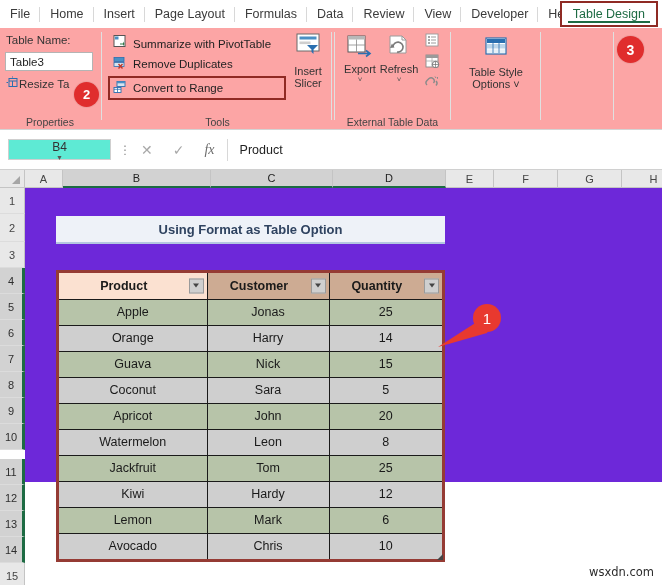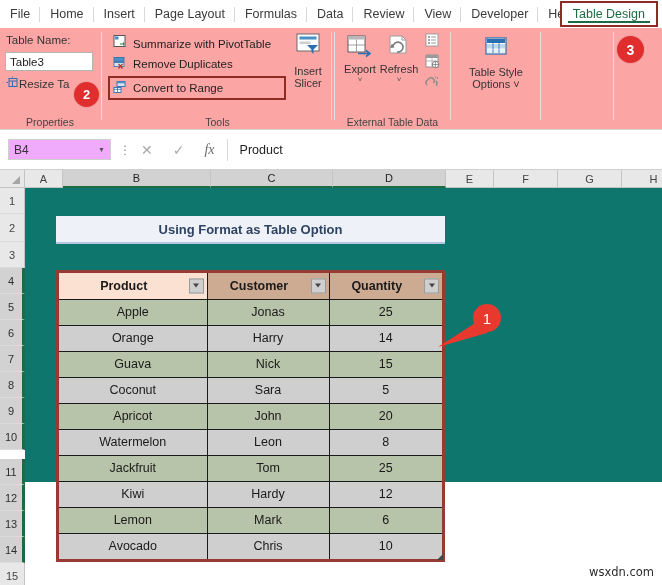--- a/index.html
+++ b/index.html
@@ -108,23 +108,23 @@
   .chev { font-size:8px; color:#555; display:block; line-height:9px; }
 
   
   .fbar {
     position:absolute; left:0; top:130px; width:662px; height:40px;
     background:#ffffff; border-bottom:1px solid #d0d0d0;
     display:flex; align-items:center;
   }
   .namebox {
     margin-left:8px; width:103px; height:21px;
-    border:1px solid #cfcfcf; background:#f0abfc;
+    border:1px solid #cfcfcf; background:#5eead4;
     display:flex; align-items:center; justify-content:space-between;
-    padding:0 5px; font-size:12px; color:#333;
+    padding:0 5px; font-size:12px; color:#333;flex-direction:column;
   }
   .namebox .nb-chev { font-size:7px; color:#555; }
   .fb-dots { margin:0 10px 0 8px; color:#909090; font-size:12px; letter-spacing:0; line-height:8px;}
   .fb-btns { display:flex; align-items:center; gap:20px; color:#a8a8a8; font-size:14px; }
   .fb-fx { font-style:italic; font-family:"Liberation Serif", serif; color:#6d6d6d; font-size:14px; }
   .fb-sep { width:1px; height:22px; background:#d8d8d8; margin:0 12px; }
   .fb-content { font-size:12.5px; color:#222; }
 
   
   .grid-wrap { position:absolute; left:0; top:170px; width:662px; height:415px; background:#fff; }
@@ -149,21 +149,21 @@
 
   .rowhdr { position:absolute; left:0; top:18px; width:25px; }
   .rhcell {
     position:relative; width:25px;
     background:#e8e8e8; border-right:1px solid #c4c4c4; border-bottom:1px solid #dcdcdc;
     display:flex; align-items:center; justify-content:center;
     font-size:11px; color:#444;
   }
   .rhcell.sel { background:#d2d2d2; border-right:3px solid #1d6b43; color:#2e2e2e; }
 
-  .sheet { position:absolute; left:25px; top:18px; width:637px; height:294px; background:#0f766e; }
+  .sheet { position:absolute; left:25px; top:18px; width:637px; height:294px; background:#6d28d9; }
 
   
   .title-banner {
     position:absolute; left:31px; top:28px; width:389px; height:28px;
     background:#eef2f8;
     display:flex; align-items:center; justify-content:center;
     border-bottom:2px solid #b4c7e0;
   }
   .title-banner span {
     font-size:13px; font-weight:bold; color:#2f4360;

